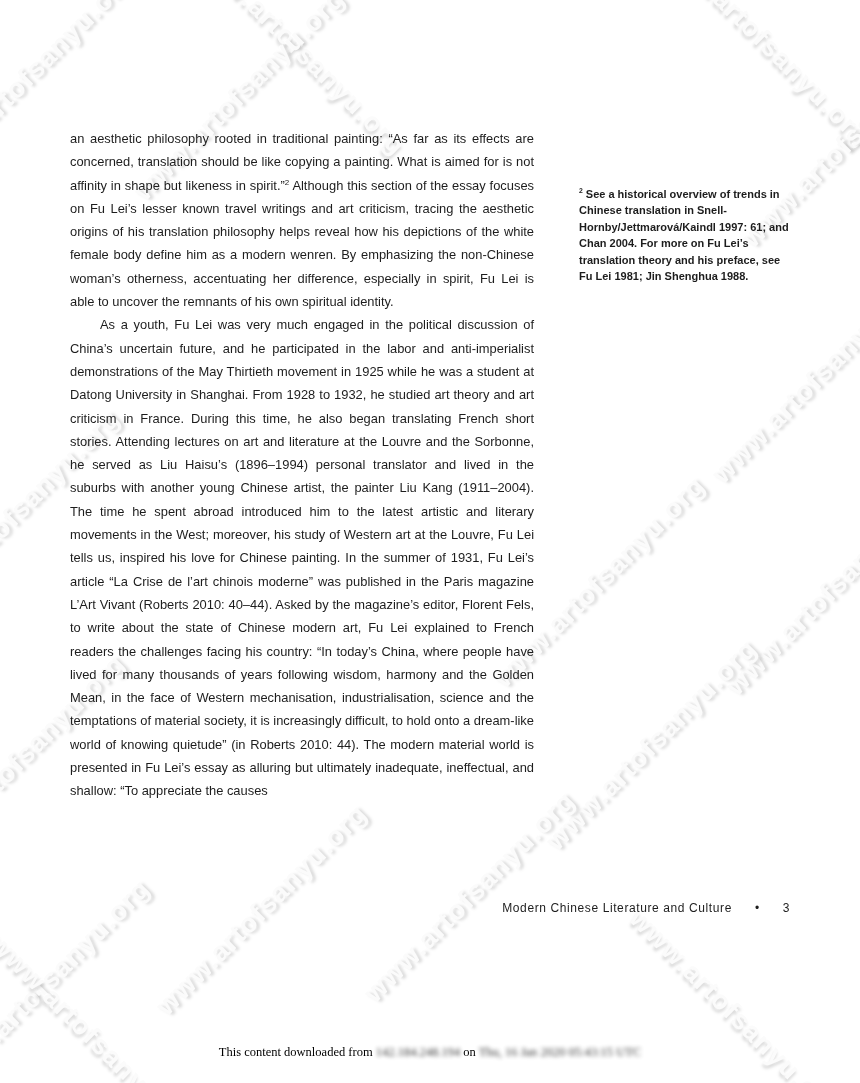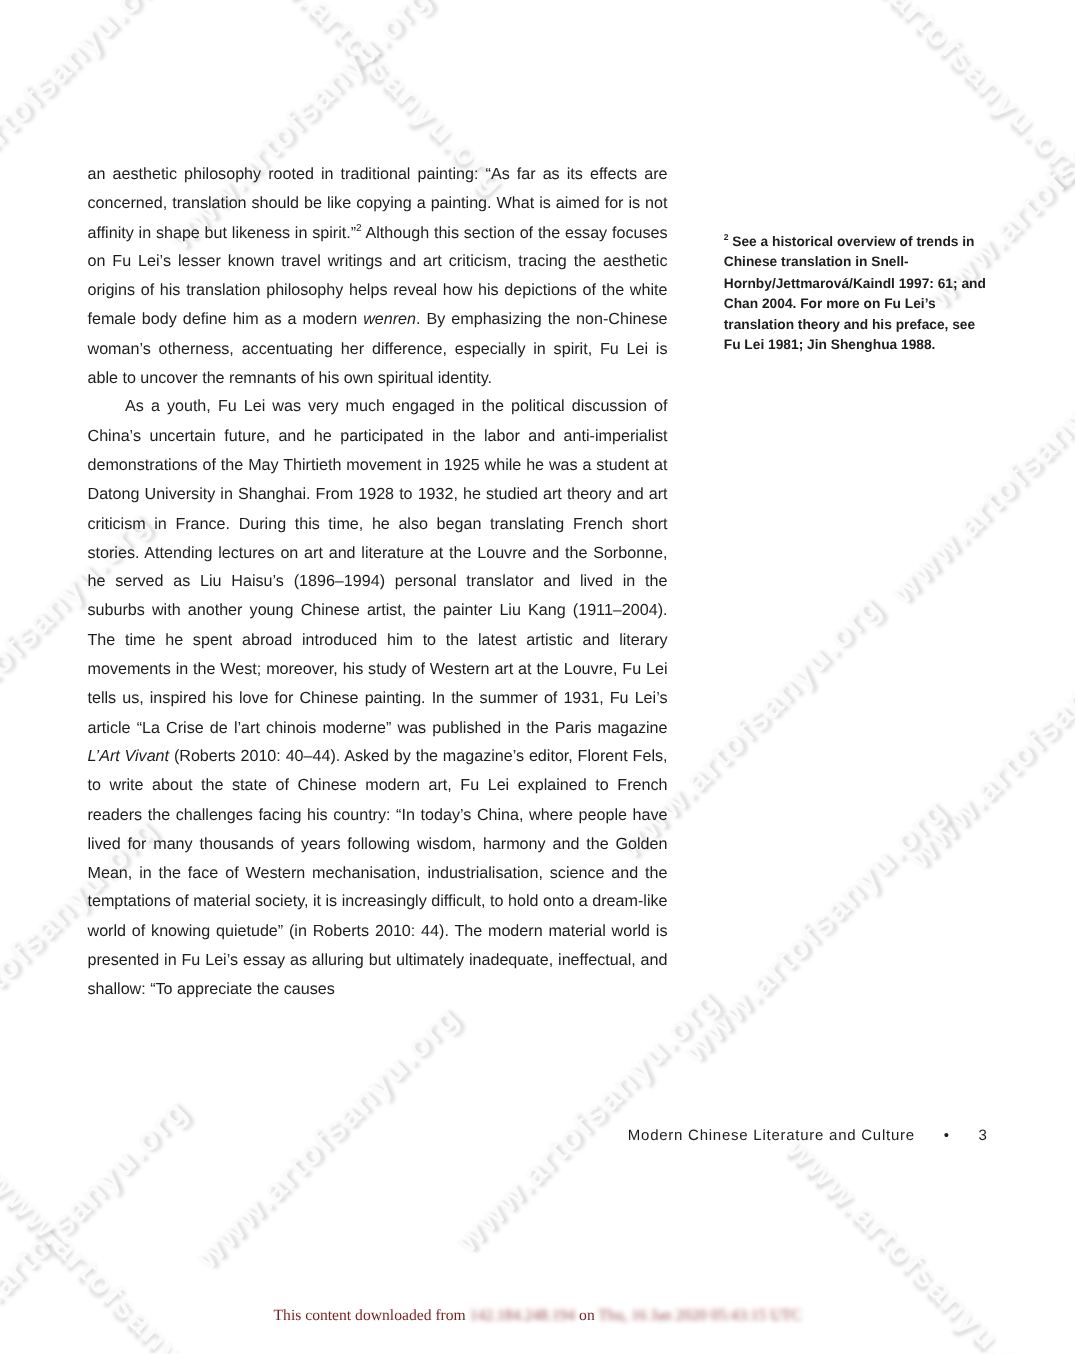--- a/index.html
+++ b/index.html
@@ -21,41 +21,41 @@
 
   
   .article {
     position:absolute; left:70px; top:127px; width:464px;
     color:#1d1d1d; font-size:12.9px; line-height:23.3px;
     text-align:justify;
   }
   .article p { margin:0; }
   .article p.indented { text-indent:30px; }
   .fn-ref { font-size:0.62em; vertical-align:super; line-height:0; }
-  .em { font-style:italic; }
+  .em { }
 
   
   .sidenote {
     position:absolute; left:579px; top:186px; width:214px;
     color:#1d1d1d; font-size:11px; font-weight:700; line-height:16.4px;
     text-align:left;
   }
   .sidenote .fn-ref { margin-right:3px; }
 
   
   .running-footer {
     position:absolute; top:901px; right:70px;
     color:#1d1d1d; font-size:12px; font-weight:400; letter-spacing:0.6px;
     display:flex; gap:23px; align-items:baseline; white-space:nowrap;
   }
 
   
   .jstor {
     position:absolute; left:0; right:0; top:1045px;
-    text-align:center; color:#7f1d1d;
+    text-align:center; color:#000000;
     font-family:"Liberation Serif", serif;
     font-size:12.5px; line-height:14.5px;
   }
   .redacted { filter:blur(2px); opacity:0.8; }
 </style>
 </head>
 <body>
 
 <div class="page">
 

